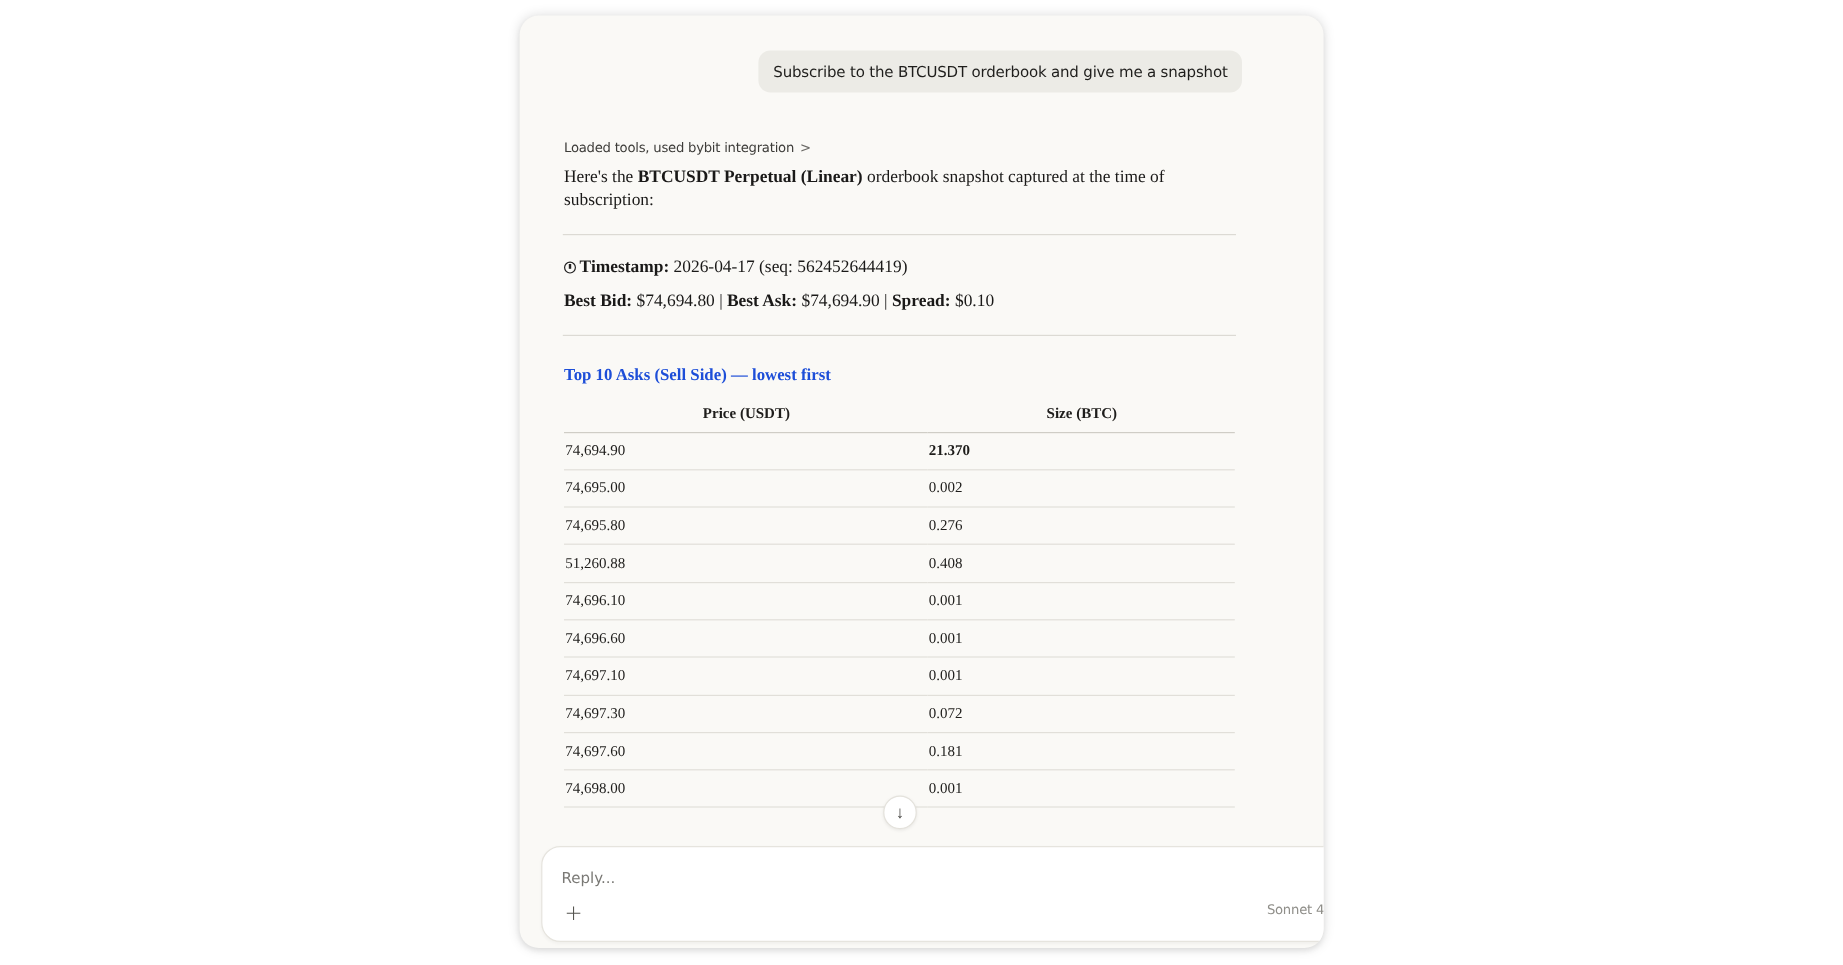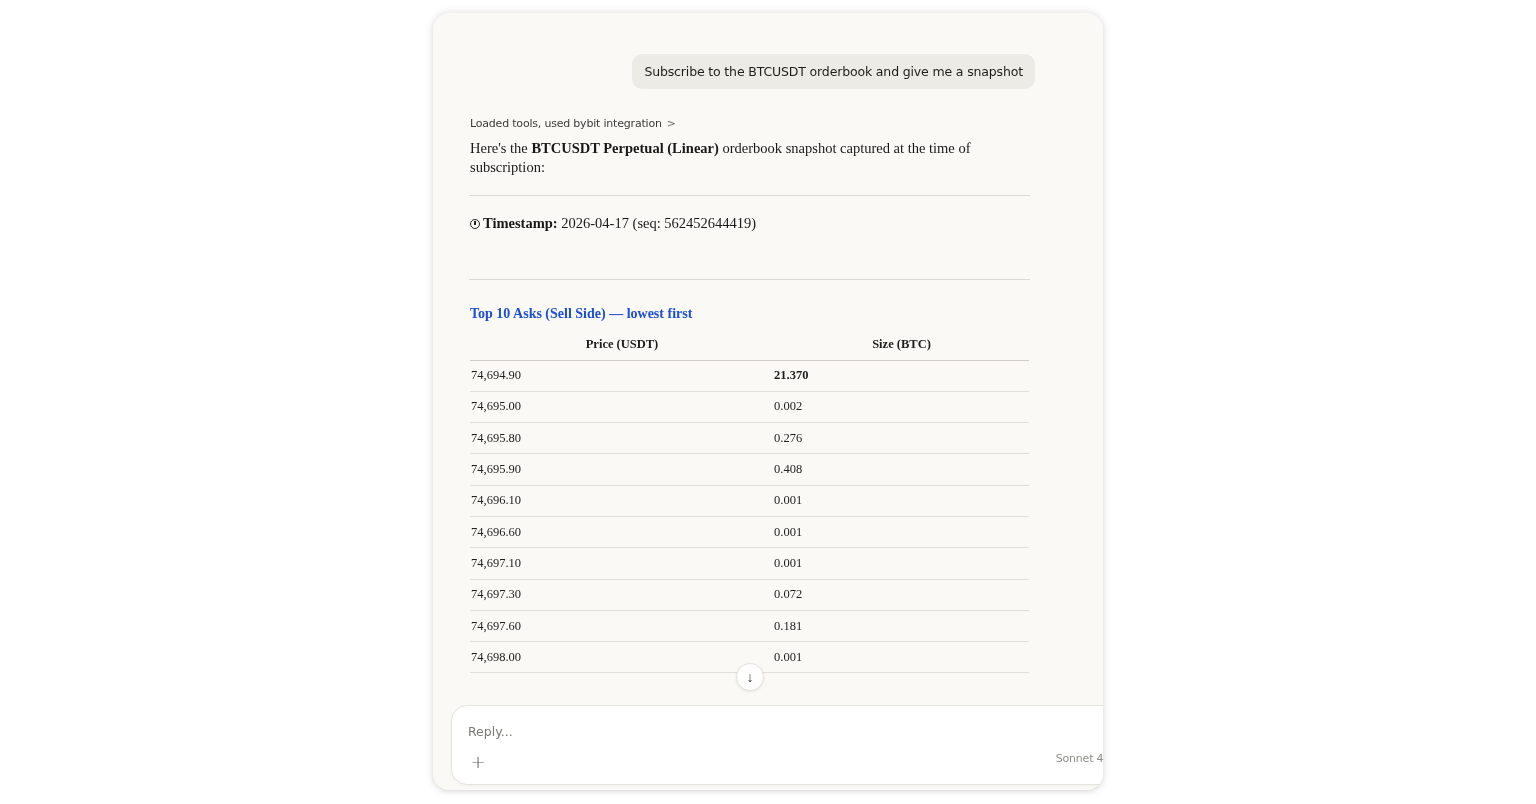--- a/index.html
+++ b/index.html
@@ -24,21 +24,20 @@
     height: 35px;
     padding: 0 12px;
     background: #ecebe6;
     border-radius: 10px;
     font-family: "DejaVu Sans", sans-serif;
     font-size: 12.5px;
     line-height: 35px;
     color: #1f1e1c;
     white-space: nowrap;
     letter-spacing: -0.15px;
-    margin-top: 12px;
   }
   .tool-line {
     position: absolute;
     left: 37px; top: 104px;
     font-family: "DejaVu Sans", sans-serif;
     font-size: 11px;
     color: #3d3c39;
     display: flex; align-items: center; gap: 5px;
     letter-spacing: -0.2px;
   }
@@ -179,20 +178,23 @@
   <div class="intro">
     <span>Here's the </span><b>BTCUSDT Perpetual (Linear)</b><span> orderbook snapshot captured at the time of subscription:</span>
   </div>
 
   <div class="hr" style="top:182px"></div>
 
   <div class="meta-line" style="top:202px">
     <span class="clock"></span><b>Timestamp:</b><span> 2026-04-17 (seq: 562452644419)</span>
   </div>
 
+  <div class="meta-line" style="top:230px">
+    <b>Best Bid:</b><span> $74,694.80 | </span><b>Best Ask:</b><span> $74,694.90 | </span><b>Spread:</b><span> $0.10</span>
+  </div>
 
   <div class="hr" style="top:266px"></div>
 
   <div class="section-title">Top 10 Asks (Sell Side) — lowest first</div>
 
   <table class="book">
     <thead>
       <tr>
         <th class="col-price">Price (USDT)</th>
         <th>Size (BTC)</th>
@@ -205,21 +207,21 @@
         </tr>
       <tr>
           <td>74,695.00</td>
           <td>0.002</td>
         </tr>
       <tr>
           <td>74,695.80</td>
           <td>0.276</td>
         </tr>
       <tr>
-          <td>74,695.90</td>
+          <td>51,260.88</td>
           <td>0.408</td>
         </tr>
       <tr>
           <td>74,696.10</td>
           <td>0.001</td>
         </tr>
       <tr>
           <td>74,696.60</td>
           <td>0.001</td>
         </tr>

